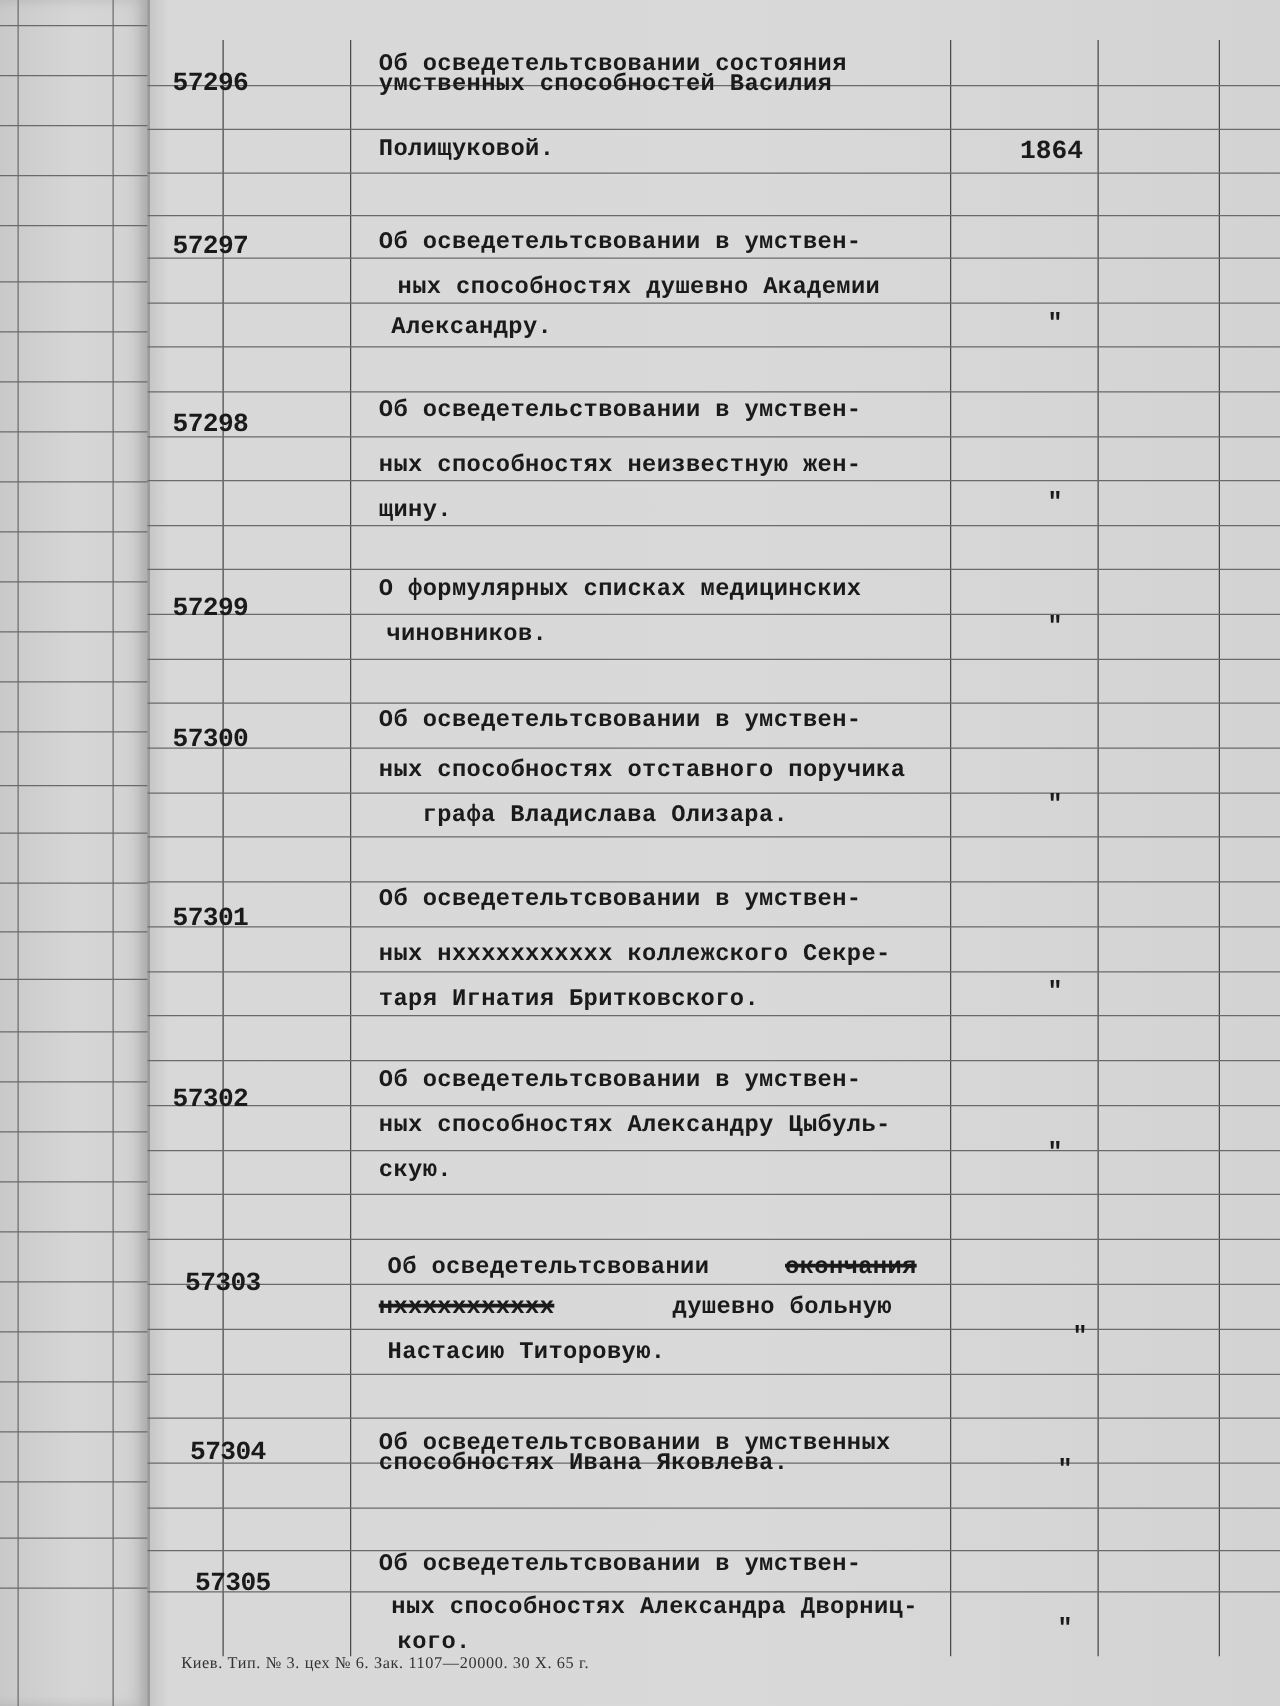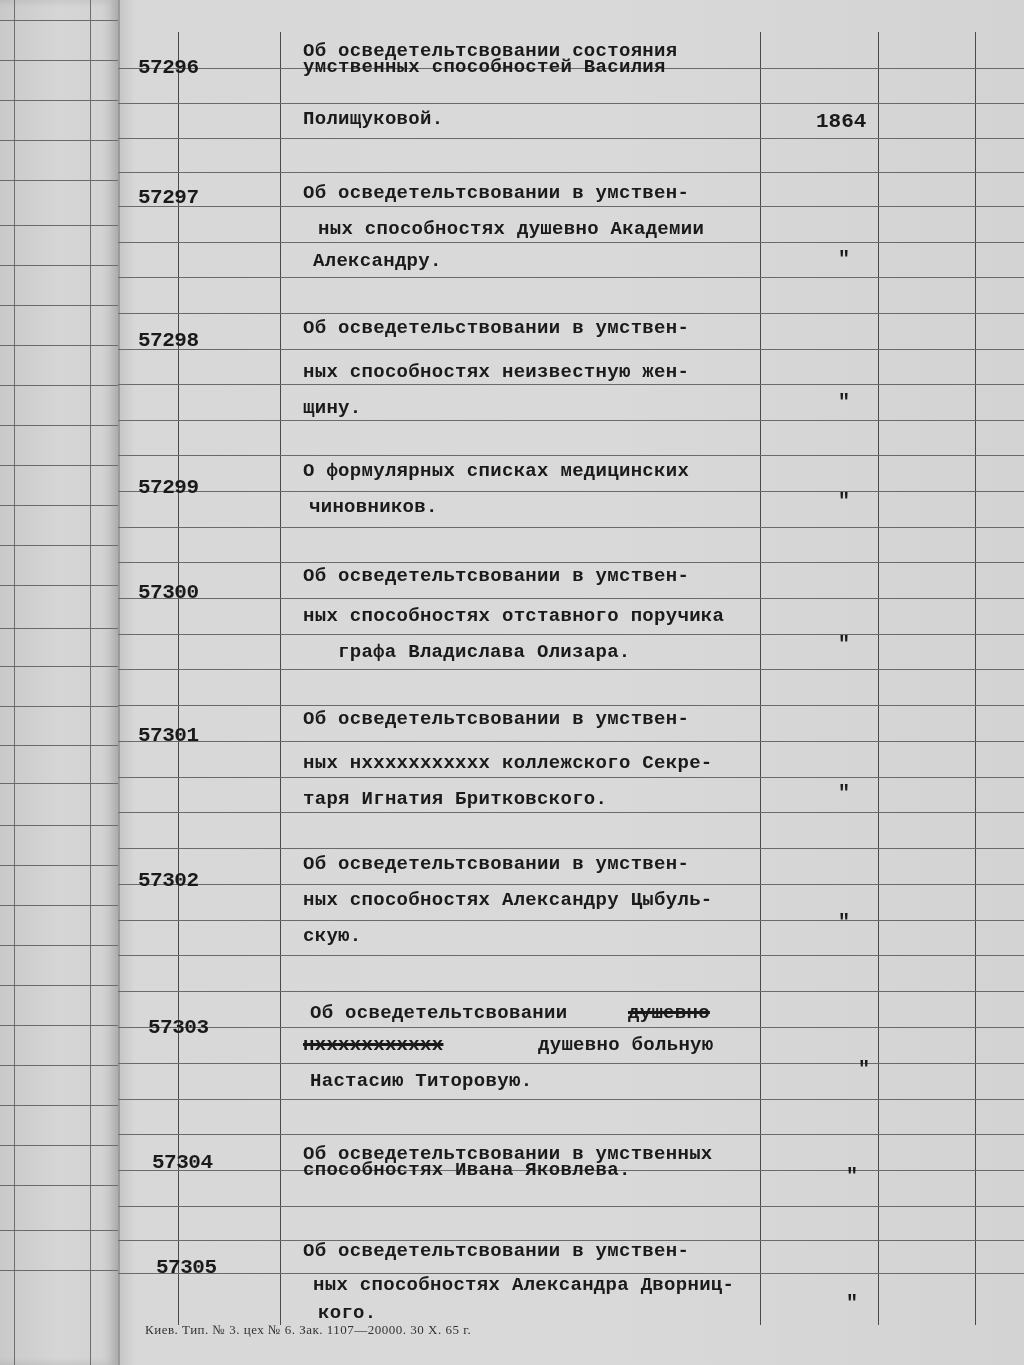--- a/index.html
+++ b/index.html
@@ -191,21 +191,21 @@
     <span class="num">57302</span>
     <span class="line" style="top:0">Об осведетельтсвовании в умствен-</span>
     <span class="line" style="top:36px">ных способностях Александру Цыбуль-</span>
     <span class="line" style="top:72px">скую.</span>
     <span class="ditto" style="top:58px">"</span>
   </div>
 
   <div class="entry" style="top:1000px">
     <span class="num" style="left:30px">57303</span>
     <span class="line" style="top:2px;left:192px">Об осведетельтсвовании</span>
-    <span class="line strike" style="top:2px;left:510px">душевно</span>
+    <span class="line strike" style="top:2px;left:510px">окончания</span>
     <span class="line strike" style="top:34px">нххххххххххх</span>
     <span class="line" style="top:34px;left:420px">душевно больную</span>
     <span class="line" style="top:70px;left:192px">Настасию Титоровую.</span>
     <span class="ditto" style="top:58px;left:740px">"</span>
   </div>
 
   <div class="entry" style="top:1135px">
     <span class="num" style="left:34px">57304</span>
     <span class="line" style="top:8px">Об осведетельтсвовании в умственных</span>
     <span class="line" style="top:24px">способностях Ивана Яковлева.</span>

